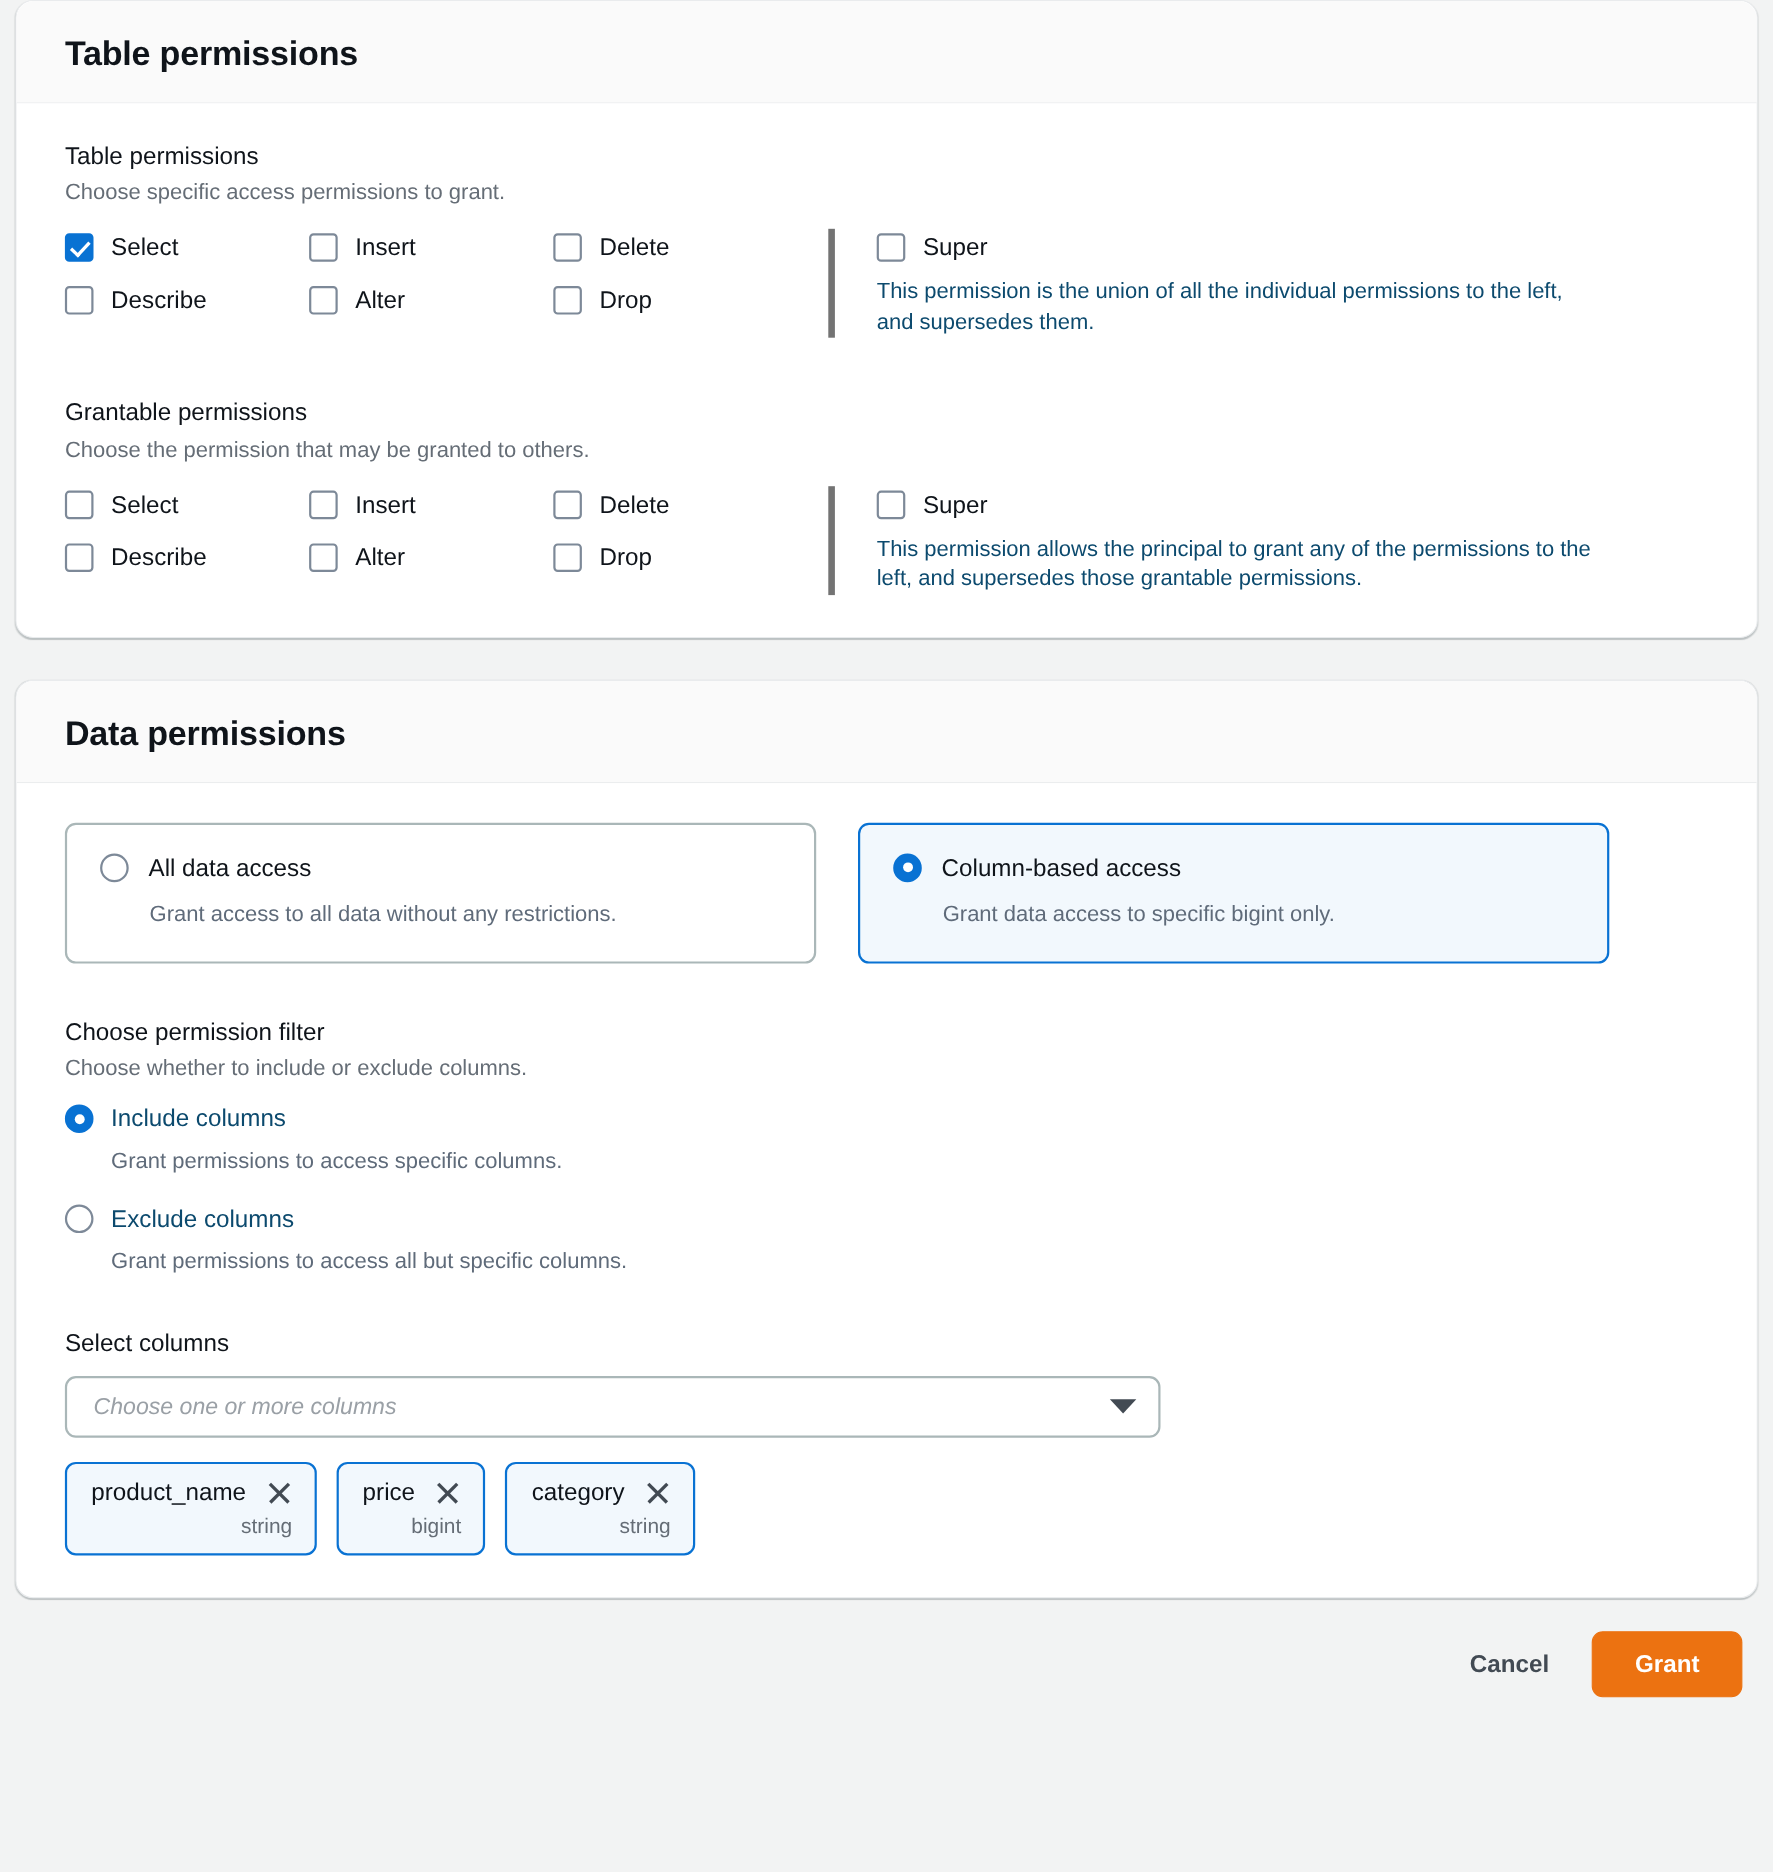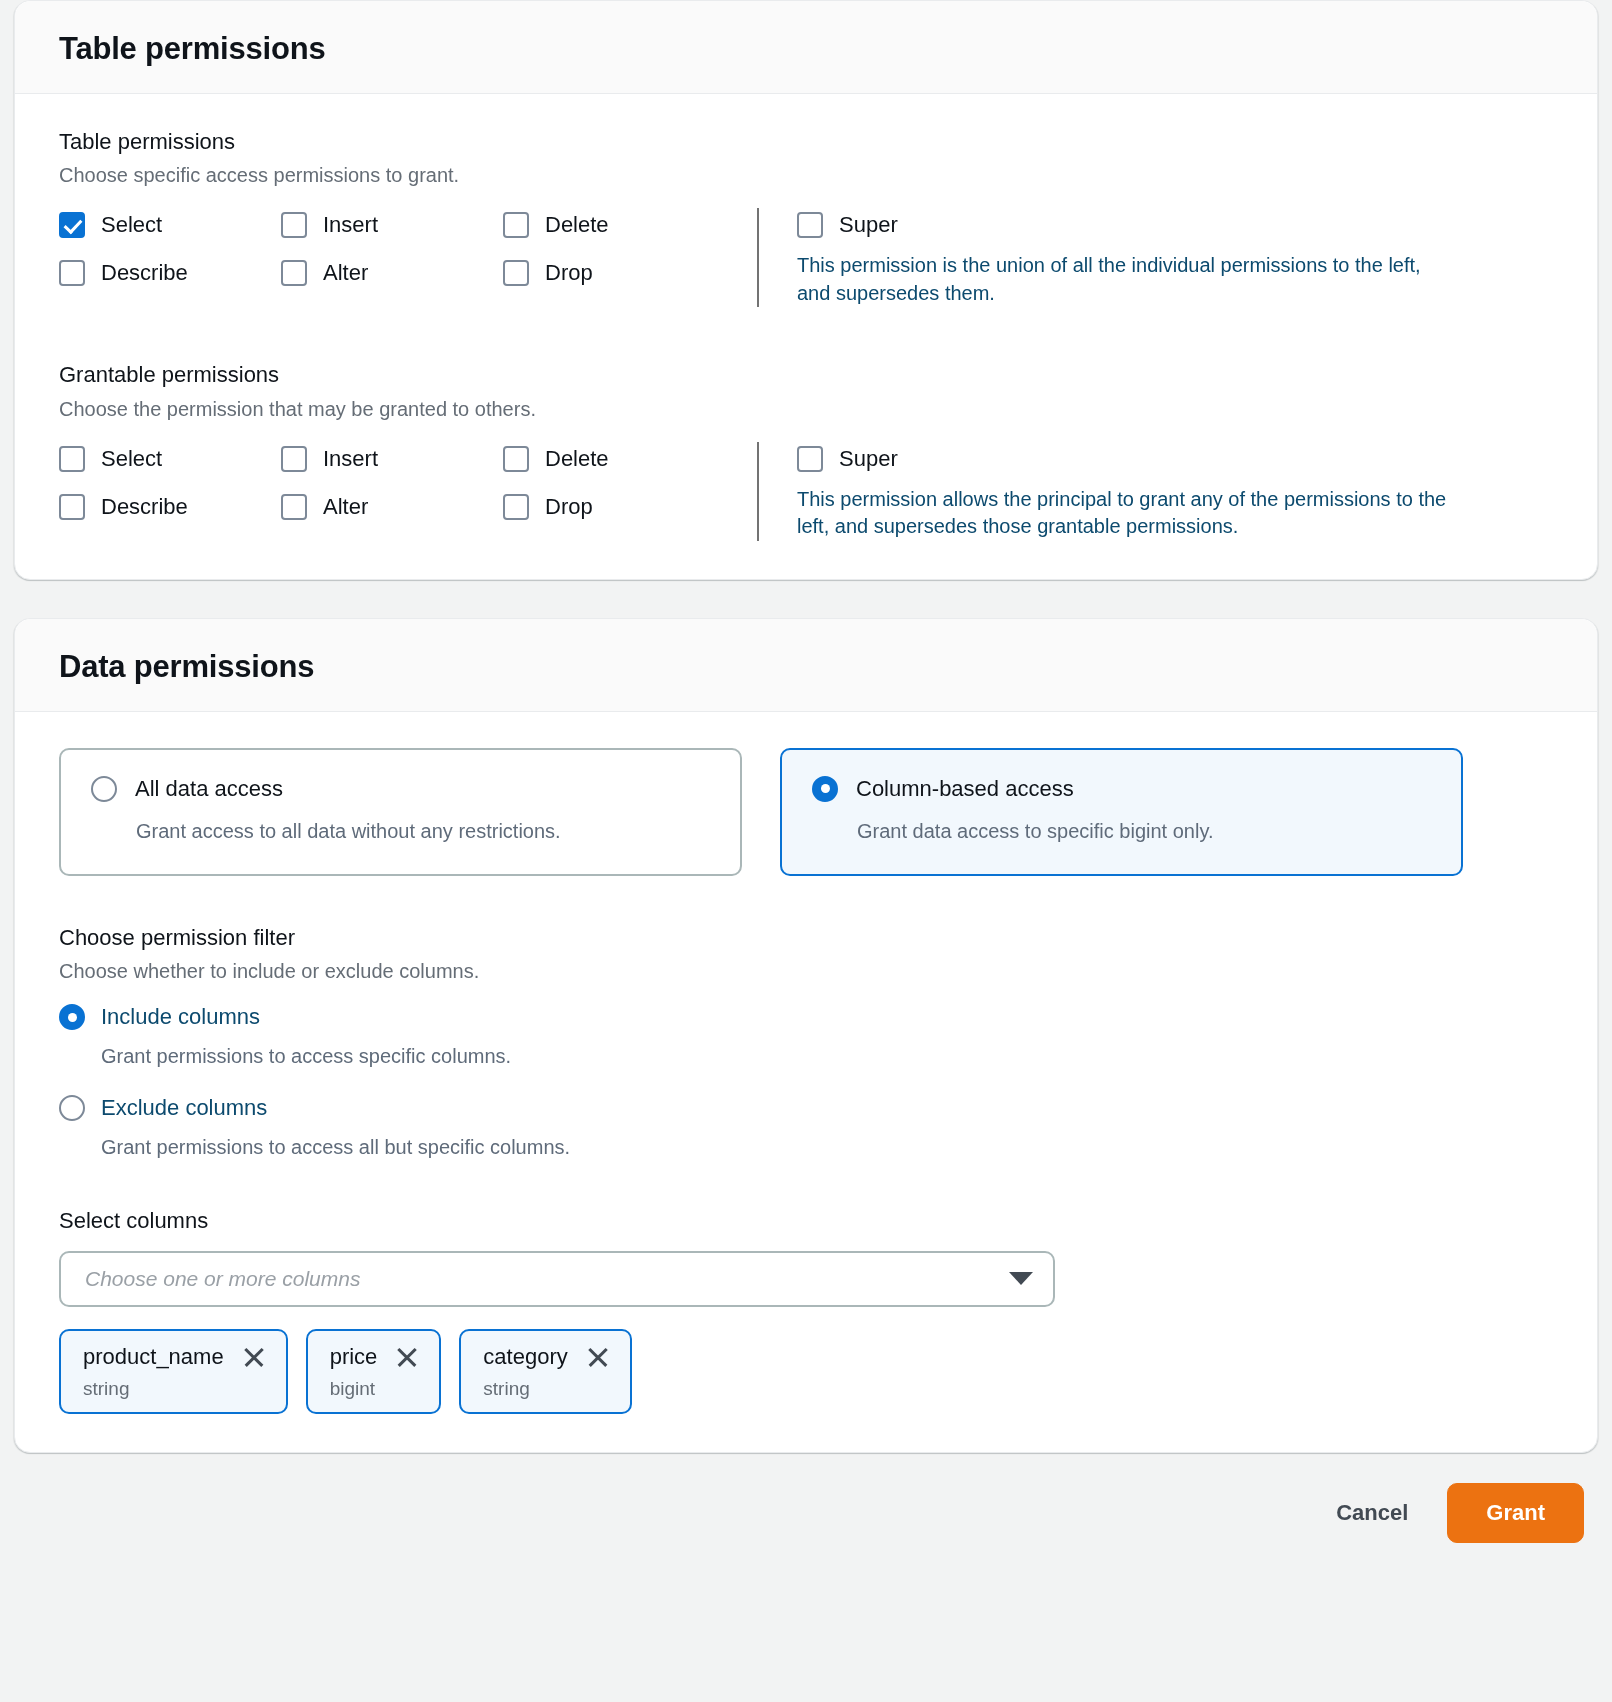--- a/index.html
+++ b/index.html
@@ -50,21 +50,21 @@
     font-size: 20px;
     color: #656d76;
     margin-top: 7px;
     line-height: 1.3;
   }
 
   
   .perm-wrap { display: flex; margin-top: 20px; }
   .perm-left {
     width: 700px;
-    border-right: 2px solid #737373;
+    border-right: 6px solid #737373;
     padding-right: 30px;
     padding-top: 4px;
     padding-bottom: 6px;
   }
   .perm-grid {
     display: grid;
     grid-template-columns: 222px 222px 222px;
     row-gap: 22px;
   }
   .perm-right {
@@ -250,20 +250,21 @@
     width: 24px; height: 2.5px;
     background: #424a53;
   }
   .token-x::before { transform: rotate(45deg); }
   .token-x::after  { transform: rotate(-45deg); }
   .token-type {
     font-size: 19px;
     color: #656d76;
     margin-top: 10px;
     line-height: 1;
+    text-align: right;
   }
 
   
   .footer {
     margin: 30px 14px 0 14px;
     display: flex;
     justify-content: flex-end;
     align-items: center;
     gap: 11px;
     padding-right: 14px;

